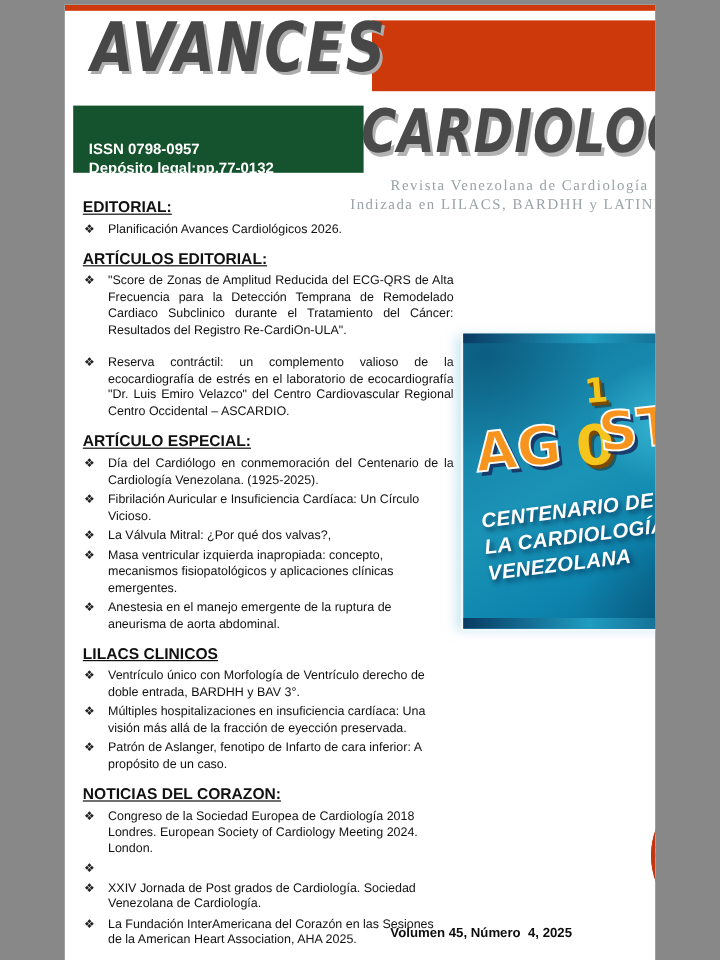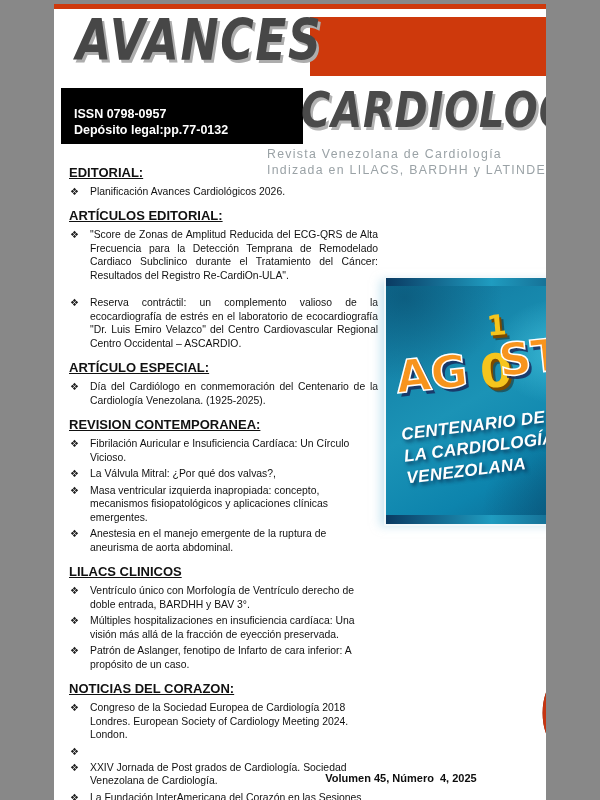--- a/index.html
+++ b/index.html
@@ -17,36 +17,36 @@
     font-family:"DejaVu Sans", sans-serif;
     font-size:57px; font-weight:bold; font-style:italic;
     letter-spacing:2px; color:#474747;
     transform:scaleX(.80); transform-origin:left top;
     text-shadow:3px 3px 0 #adadad; line-height:72px; white-space:nowrap;
     z-index:3;
   }
   .red-block-1{ position:absolute; left:256px; top:13px; width:341px; height:59px; background:#ce390c; z-index:1; }
   .issn-banner{
     position:absolute; left:7px; top:84px; width:242px; height:56px;
-    background:#000000; color:#fff; padding:18px 0 0 13px;
+    background:#14532d; color:#fff; padding:28px 0 0 13px;
     font-size:12.5px; font-weight:bold; line-height:1.3; z-index:1;
   }
   .title-cardio{
     position:absolute; left:247px; top:70px;
     font-family:"DejaVu Sans", sans-serif;
     font-size:50px; font-weight:bold; font-style:italic;
     letter-spacing:1px; color:#4a4a4a;
     transform:scaleX(.80); transform-origin:left top;
     text-shadow:3px 3px 0 #b3b3b3; line-height:72px; white-space:nowrap;
     z-index:3;
   }
   .subtitle{
     position:absolute; left:213px; top:143px; width:332px;
-    text-align:left; color:#9aa2a6; font-size:12.3px;
-    letter-spacing:1.3px; line-height:1.3; white-space:nowrap;
+    text-align:center; color:#9aa2a6; font-size:12.3px;
+    letter-spacing:1.3px; line-height:1.3; white-space:nowrap;font-family:Liberation Serif, serif;
   }
   
   .toc{ position:absolute; left:10px; top:161px; width:314px; font-size:10.4px; line-height:1.3; }
   .toc-heading{
     font-size:13px; font-weight:bold; text-decoration:underline;
     margin:10px 0 3px 5px;
   }
   .toc-section:first-child .toc-heading{ margin-top:0; }
   .toc-item{ display:flex; margin-top:3px; }
   .bullet{ width:12px; min-width:12px; margin:0 8px 0 6px; font-size:10px; color:#222; }
@@ -150,21 +150,20 @@
 
     <div class="toc-section">
       <h3 class="toc-heading">ARTÍCULO ESPECIAL:</h3>
       <div class="toc-item justify">
         <span class="bullet">❖</span>
         <span class="item-text">Día del Cardiólogo en conmemoración del Centenario de la Cardiología Venezolana.   (1925-2025).</span>
       </div>
     </div>
 
     <div class="toc-section">
-      <h3 class="toc-heading">REVISION CONTEMPORANEA:</h3>
       <div class="toc-item narrow">
         <span class="bullet">❖</span>
         <span class="item-text">Fibrilación Auricular e Insuficiencia Cardíaca: Un Círculo Vicioso.</span>
       </div>
       <div class="toc-item">
         <span class="bullet">❖</span>
         <span class="item-text">La Válvula Mitral: ¿Por qué dos valvas?,</span>
       </div>
       <div class="toc-item narrow">
         <span class="bullet">❖</span>

